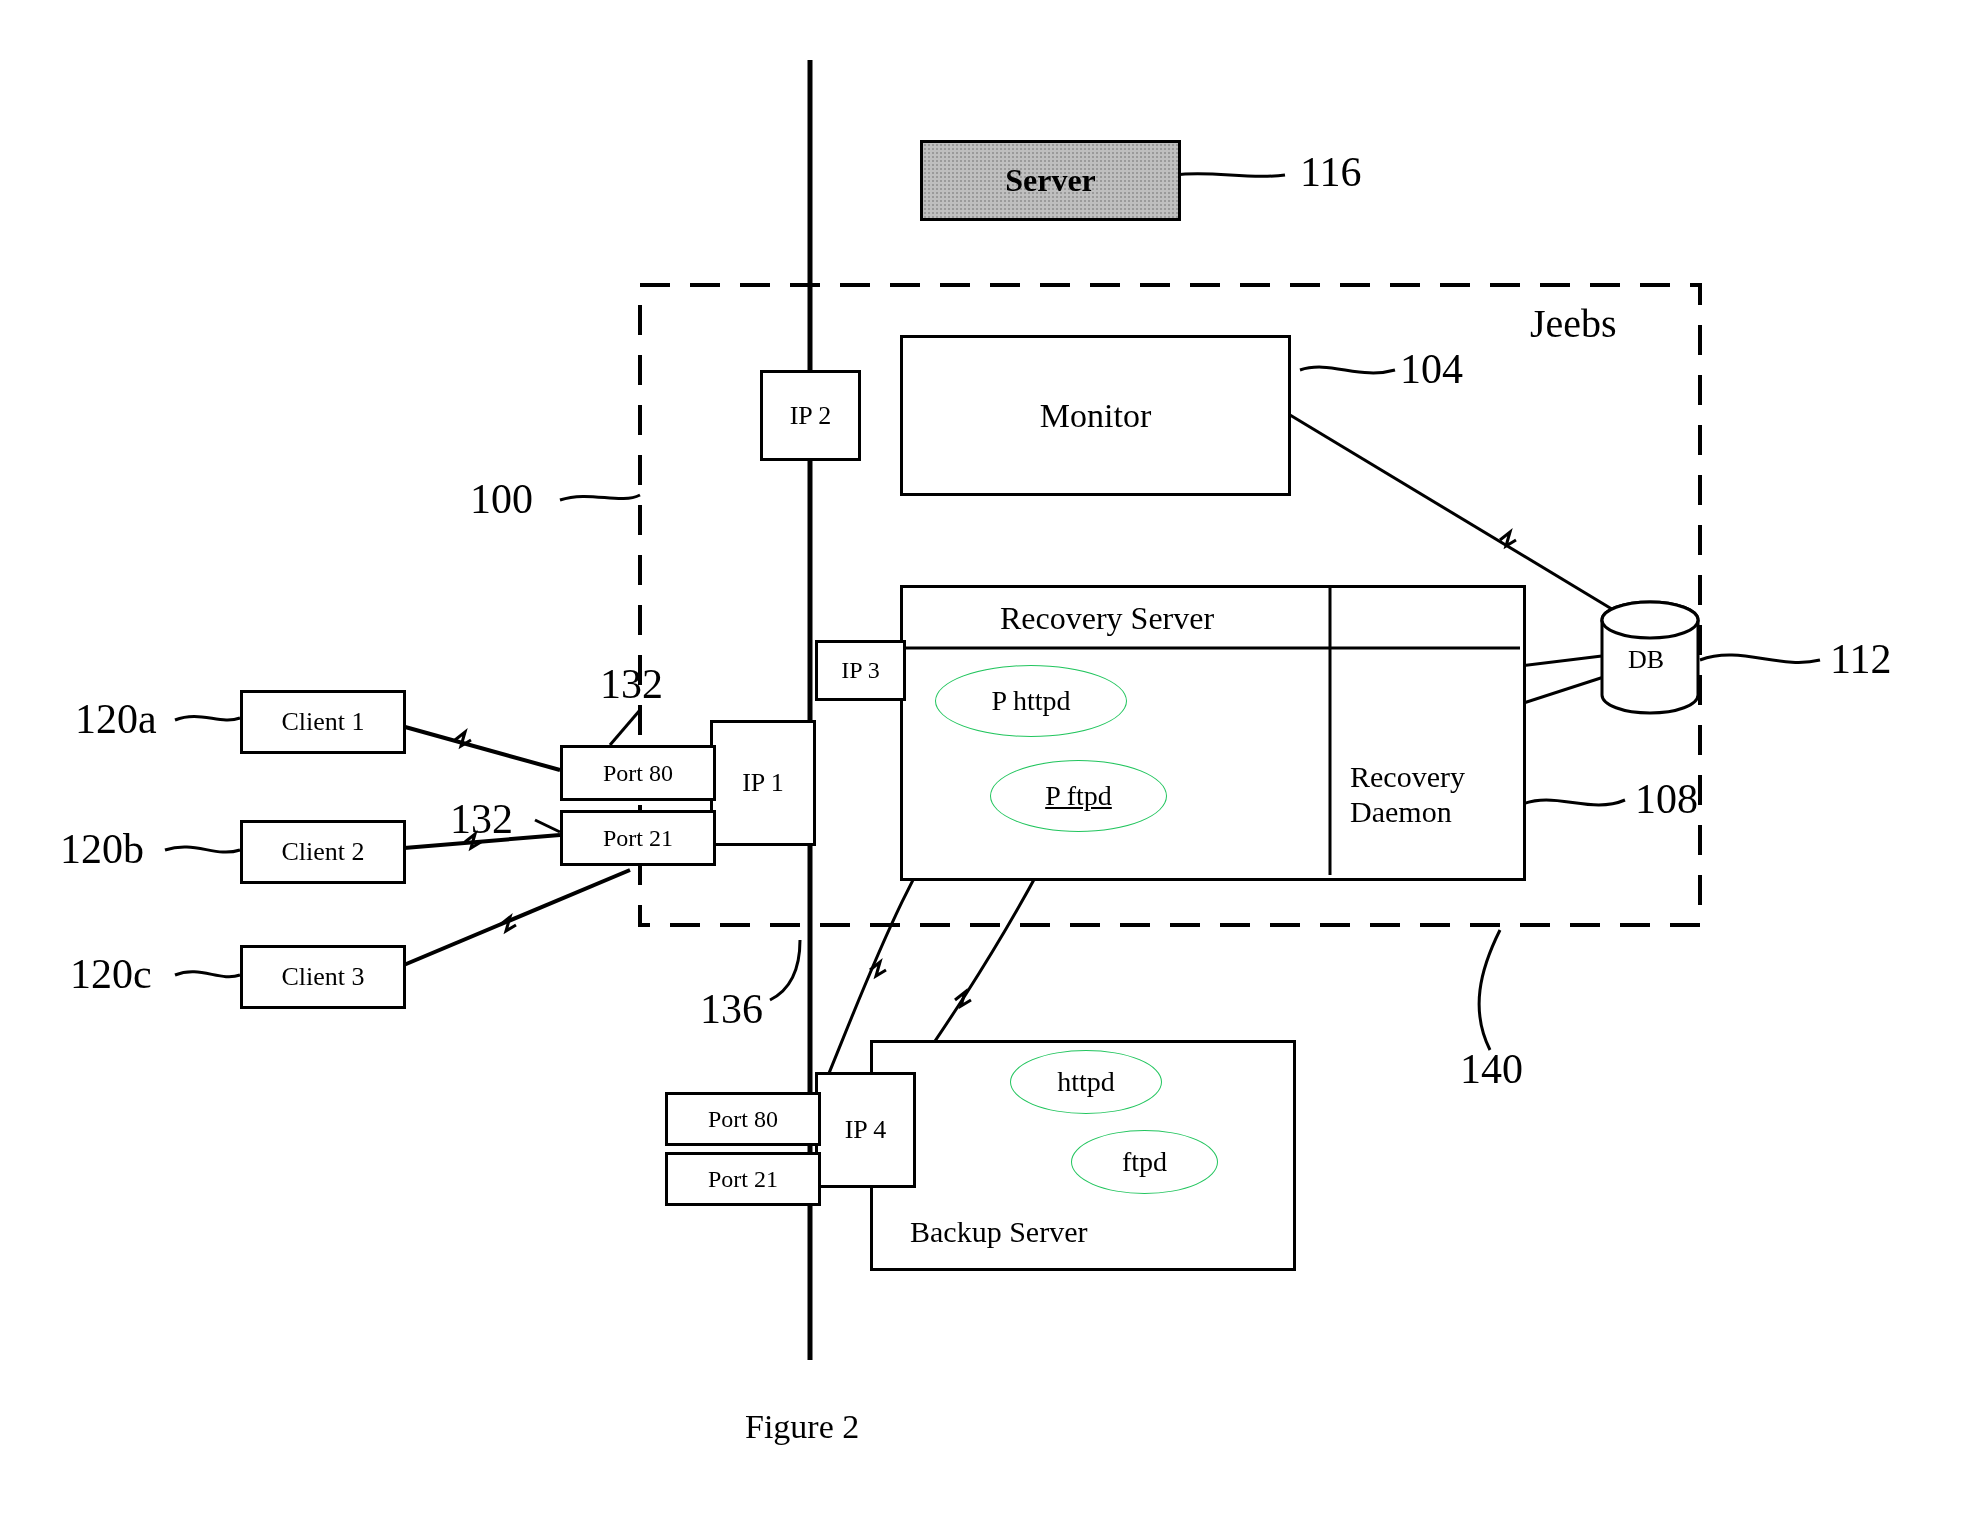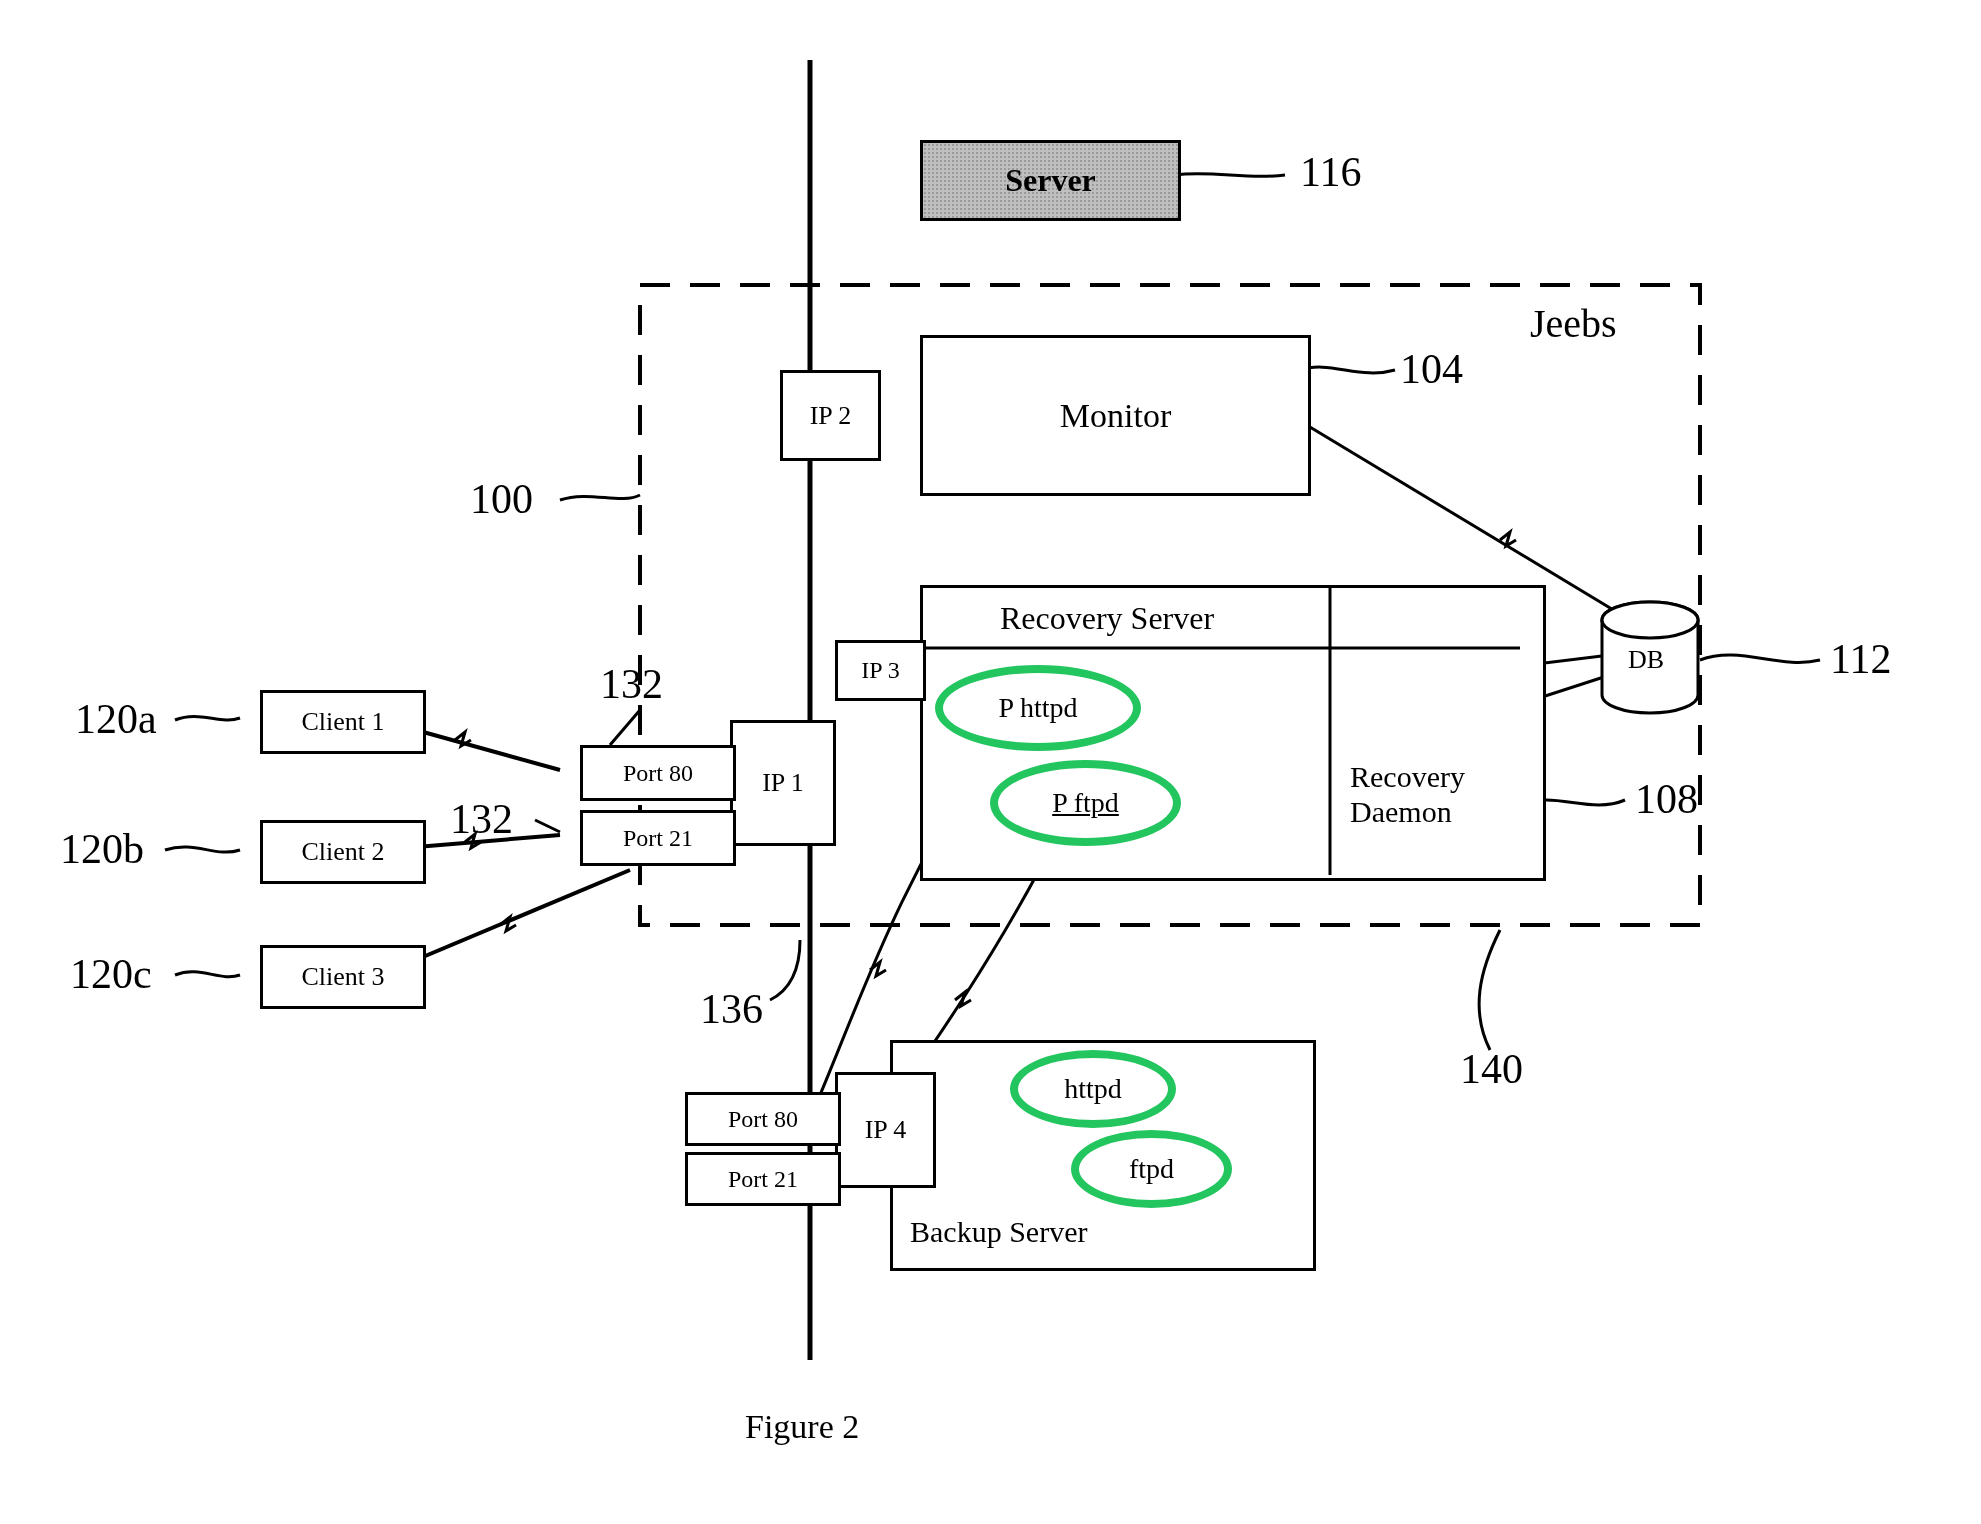--- a/index.html
+++ b/index.html
@@ -1,20 +1,20 @@
 <!DOCTYPE html>
 <html><head>
 <meta charset="utf-8">
 <style>
   html,body{margin:0;padding:0;background:#fff;font-family:"Times New Roman",serif;}
   .canvas{position:relative;width:1981px;height:1524px;border-radius:9px;}
-  .box{position:absolute;border:3px solid #000;background:#fff;display:flex;align-items:center;justify-content:center;font-size:30px;margin-left:20px;}
+  .box{position:absolute;border:3px solid #000;background:#fff;display:flex;align-items:center;justify-content:center;font-size:30px;}
   .label{position:absolute;font-size:30px;}
   .handwritten{font-family:"Comic Sans MS","Segoe Script","Bradley Hand","Brush Script MT",cursive;font-size:42px;}
-  .ellipse{position:absolute;border:8px solid #22c55e;border-radius:50%;display:flex;align-items:center;justify-content:center;font-size:28px;background:#fff;}
+  .ellipse{position:absolute;border:1px solid #22c55e;border-radius:50%;display:flex;align-items:center;justify-content:center;font-size:28px;background:#fff;}
   .server-box{position:absolute;border:3px solid #000;background:#bfbfbf;display:flex;align-items:center;justify-content:center;font-size:32px;}
   .noise{background-image:radial-gradient(#9a9a9a 1px, transparent 1px);background-size:4px 4px;}
   svg{position:absolute;left:0;top:0;}
   .caption{position:absolute;font-size:34px;}
 </style>
 </head>
 <body>
 
 <div class="canvas">
 

